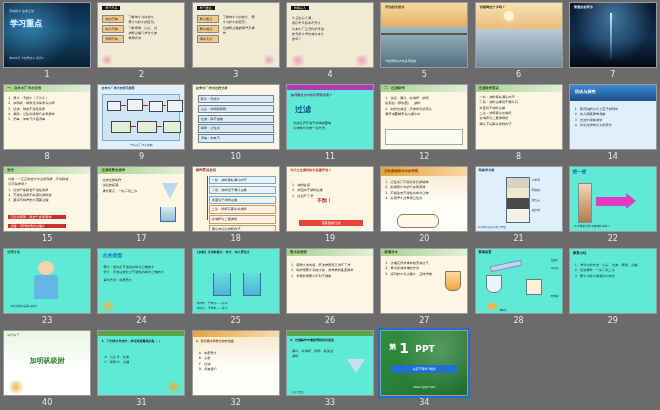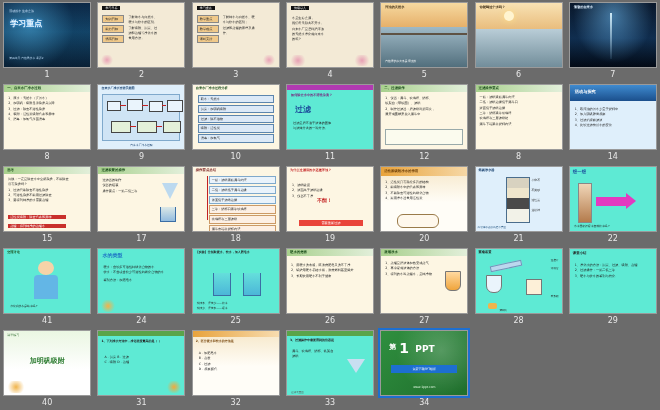--- a/index.html
+++ b/index.html
@@ -373,21 +373,21 @@
     <div class="num">22</div>
   </div>
 
   <div class="cell">
     <div class="slide bg-white">
       <div style="position:absolute;left:3px;top:1px;font-size:3.2px;font-weight:bold;color:#1b4e1b;">交流讨论</div>
       <div style="position:absolute;left:34px;top:12px;width:16px;height:14px;border-radius:50%;background:#f6d3a8;"></div>
       <div style="position:absolute;left:30px;top:26px;width:24px;height:24px;background:#63b6e6;border-radius:4px 4px 0 0;"></div>
       <div style="position:absolute;left:6px;bottom:4px;font-size:2.8px;">净化后的水是纯水吗？</div>
     </div>
-    <div class="num">41</div>
+    <div class="num">23</div>
   </div>
 
   <div class="cell">
     <div class="slide bg-white">
       <div style="position:absolute;left:4px;top:3px;font-size:5px;font-weight:bold;color:#1a6fc4;">水的类型</div>
       <div style="position:absolute;left:5px;top:16px;right:4px;">
         <div class="row">硬水：含较多可溶性钙镁化合物的水</div>
         <div class="row">软水：不含或含较少可溶性钙镁化合物的水</div>
         <div class="row" style="margin-top:3px;">鉴别方法：加肥皂水</div>
       </div>

